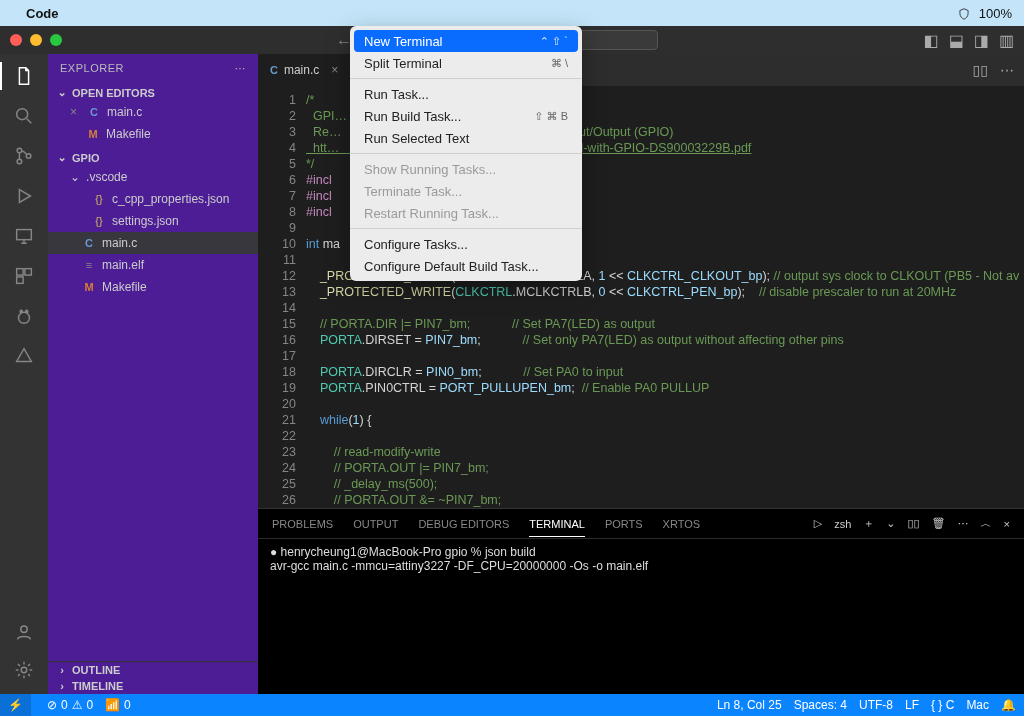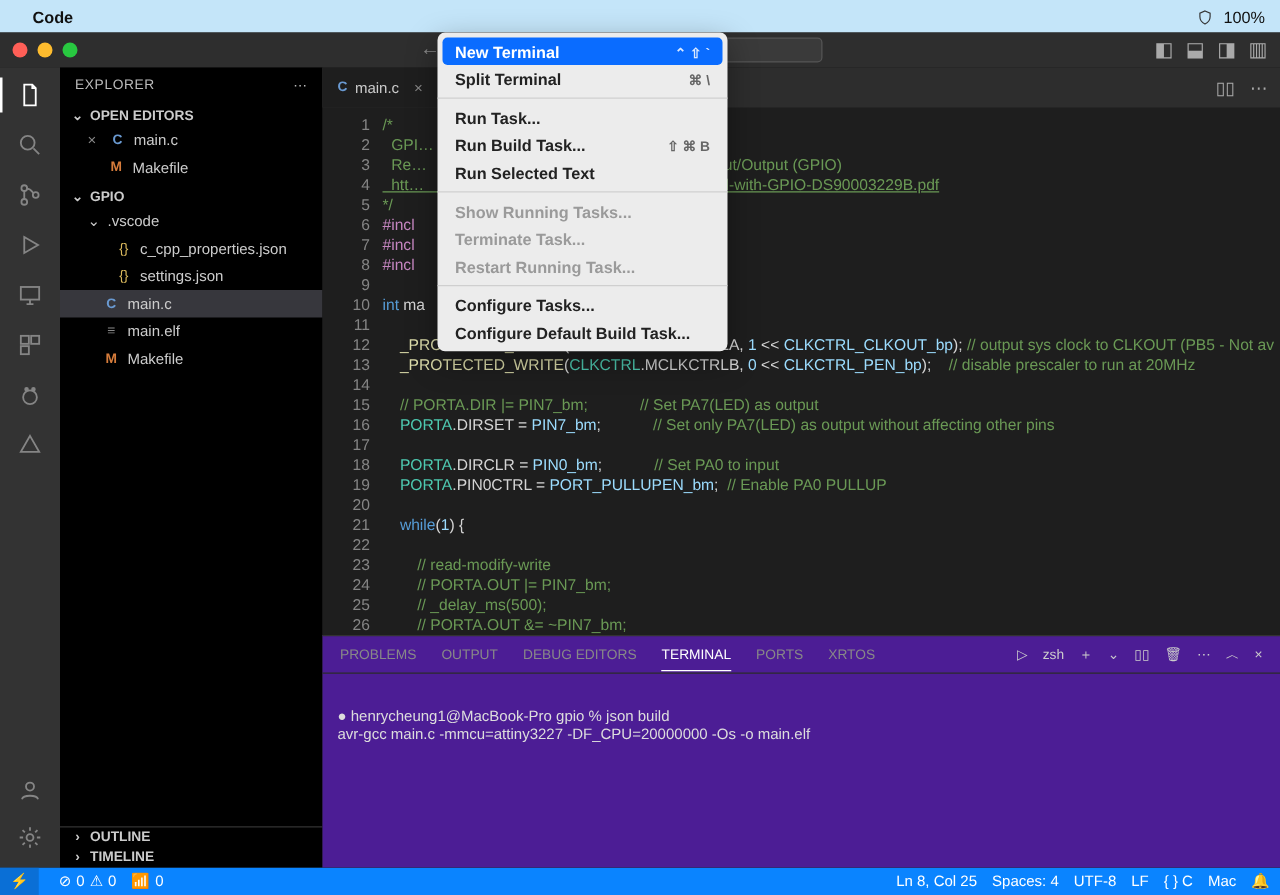--- a/index.html
+++ b/index.html
@@ -28,21 +28,21 @@
   .workbench { display:flex; height: calc(100% - 26px - 28px - 22px); }
 
   
   .actbar { width:48px; background:#333; display:flex; flex-direction:column; align-items:center; padding-top:10px; gap:16px; position:relative;}
   .actbar .ico { width:24px; height:24px; color:#858585; display:flex; align-items:center; justify-content:center;}
   .actbar .ico.active { color:#fff; }
   .actbar .ico.active::before { content:""; position:absolute; left:0; width:2px; height:28px; background:#fff; }
   .actbar .bottom { margin-top:auto; margin-bottom:12px; display:flex; flex-direction:column; gap:14px;}
 
   
-  .sidebar { width:210px; background:#000000; display:flex; flex-direction:column; font-size:12px; }
+  .sidebar { width:210px; background:#4c1d95; display:flex; flex-direction:column; font-size:12px; }
   .sb-head { height:28px; display:flex; align-items:center; padding:0 12px; color:#bbb; letter-spacing:.5px; font-size:11px; justify-content:space-between;}
   .sb-section { padding:2px 0; }
   .sb-title { display:flex; align-items:center; gap:4px; padding:2px 8px; font-size:11px; font-weight:600; color:#ccc;}
   .sb-title .chev { width:12px; text-align:center; }
   .tree-item { display:flex; align-items:center; gap:6px; padding:2px 8px 2px 22px; height:22px; color:#ccc; }
   .tree-item.ind2 { padding-left:34px; }
   .tree-item.ind3 { padding-left:44px; }
   .tree-item.sel { background:#37373d; }
   .tree-item .fi { width:14px; text-align:center; font-size:11px; }
   .fi.c { color:#6a9ad2; font-weight:600;}
@@ -66,37 +66,37 @@
   .src div{height:16px;}
   .cG{color:#6a9955;} 
   .cK{color:#569cd6;} 
   .cM{color:#c586c0;} 
   .cF{color:#dcdcaa;} 
   .cY{color:#4ec9b0;} 
   .cB{color:#9cdcfe;} 
   .u{text-decoration:underline;}
 
   
-  .panel { height:186px; border-top:1px solid #333; display:flex; flex-direction:column; background:#4c1d95;gap:21px;}
+  .panel { height:186px; border-top:1px solid #333; display:flex; flex-direction:column; background:#000000;}
   .paneltabs { height:30px; display:flex; align-items:center; padding:0 14px; gap:20px; font-size:11px; color:#888; border-bottom:1px solid #2b2b2b;}
   .paneltabs .pt.active{ color:#fff; border-bottom:1px solid #fff; padding-bottom:6px; margin-bottom:-7px;}
   .paneltabs .fill{flex:1;}
   .paneltabs .ra{display:flex; gap:12px; align-items:center; color:#ccc;}
   .termbody { flex:1; font-family:"SF Mono",Menlo,monospace; font-size:12px; padding:6px 12px; color:#ddd;}
   .cursor{display:inline-block; width:7px; height:13px; background:#ddd; vertical-align:text-bottom; margin-left:1px;}
 
   
   .status { height:22px; background:#0a84ff; color:#fff; display:flex; align-items:center; font-size:12px; padding:0 8px; gap:12px;}
   .status .sx{display:flex; align-items:center; gap:4px;}
   .status .fill{flex:1;}
   .status .rc{background:#0a6fd6; height:100%; display:flex; align-items:center; padding:0 8px; margin-left:-8px; margin-right:4px;}
 
   
   .menu { position:absolute; left:350px; top:26px; width:232px; background:#ececec; border-radius:6px; box-shadow:0 8px 24px rgba(0,0,0,.35); padding:4px 0; font-size:13px; color:#222; z-index:50;}
-  .menu .mi { display:flex; align-items:flex-end; justify-content:space-between; padding:3px 14px; height:22px;font-weight:bold;}
+  .menu .mi { display:flex; align-items:center; justify-content:space-between; padding:3px 14px; height:22px;}
   .menu .mi.sel { background:#0a6cff; color:#fff; border-radius:4px; margin:0 4px; padding:3px 10px;}
   .menu .mi.dis { color:#9a9a9a; }
   .menu hr { border:none; border-top:1px solid #cfcfcf; margin:4px 0;}
   .menu .sc{ font-size:11px; color:#666;}
   .menu .mi.sel .sc{ color:#dbe9ff;}
 </style>
 </head>
 <body>
 
 <div class="macbar">

